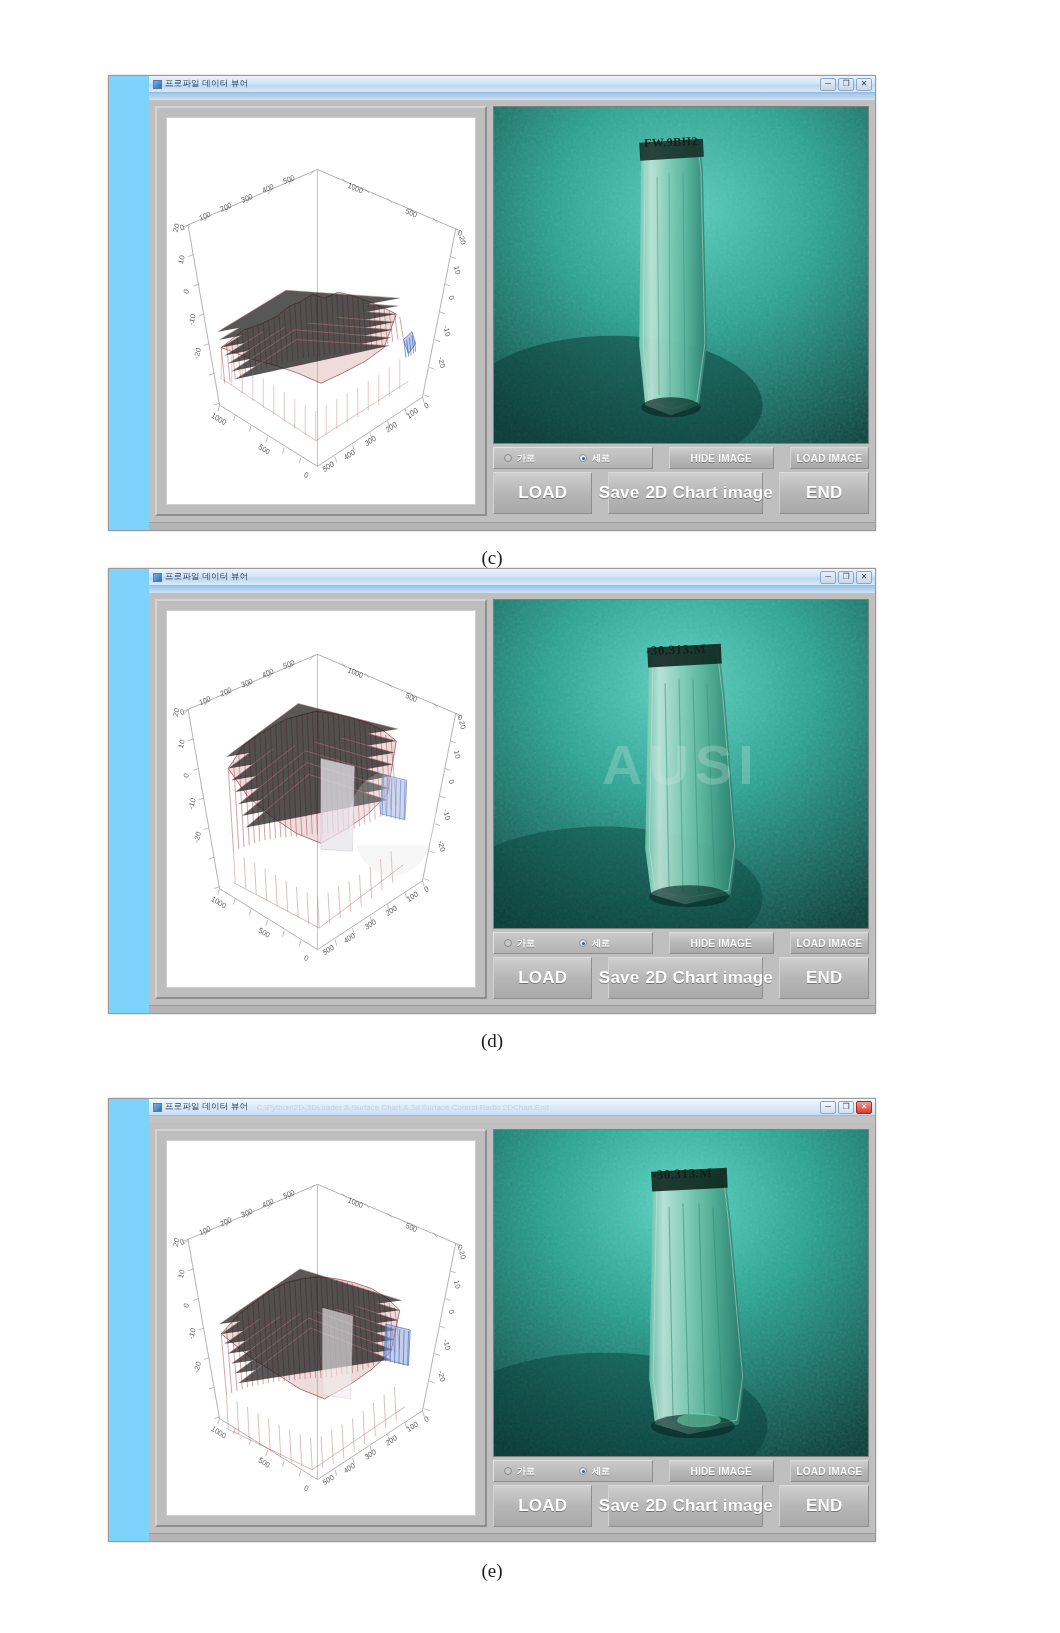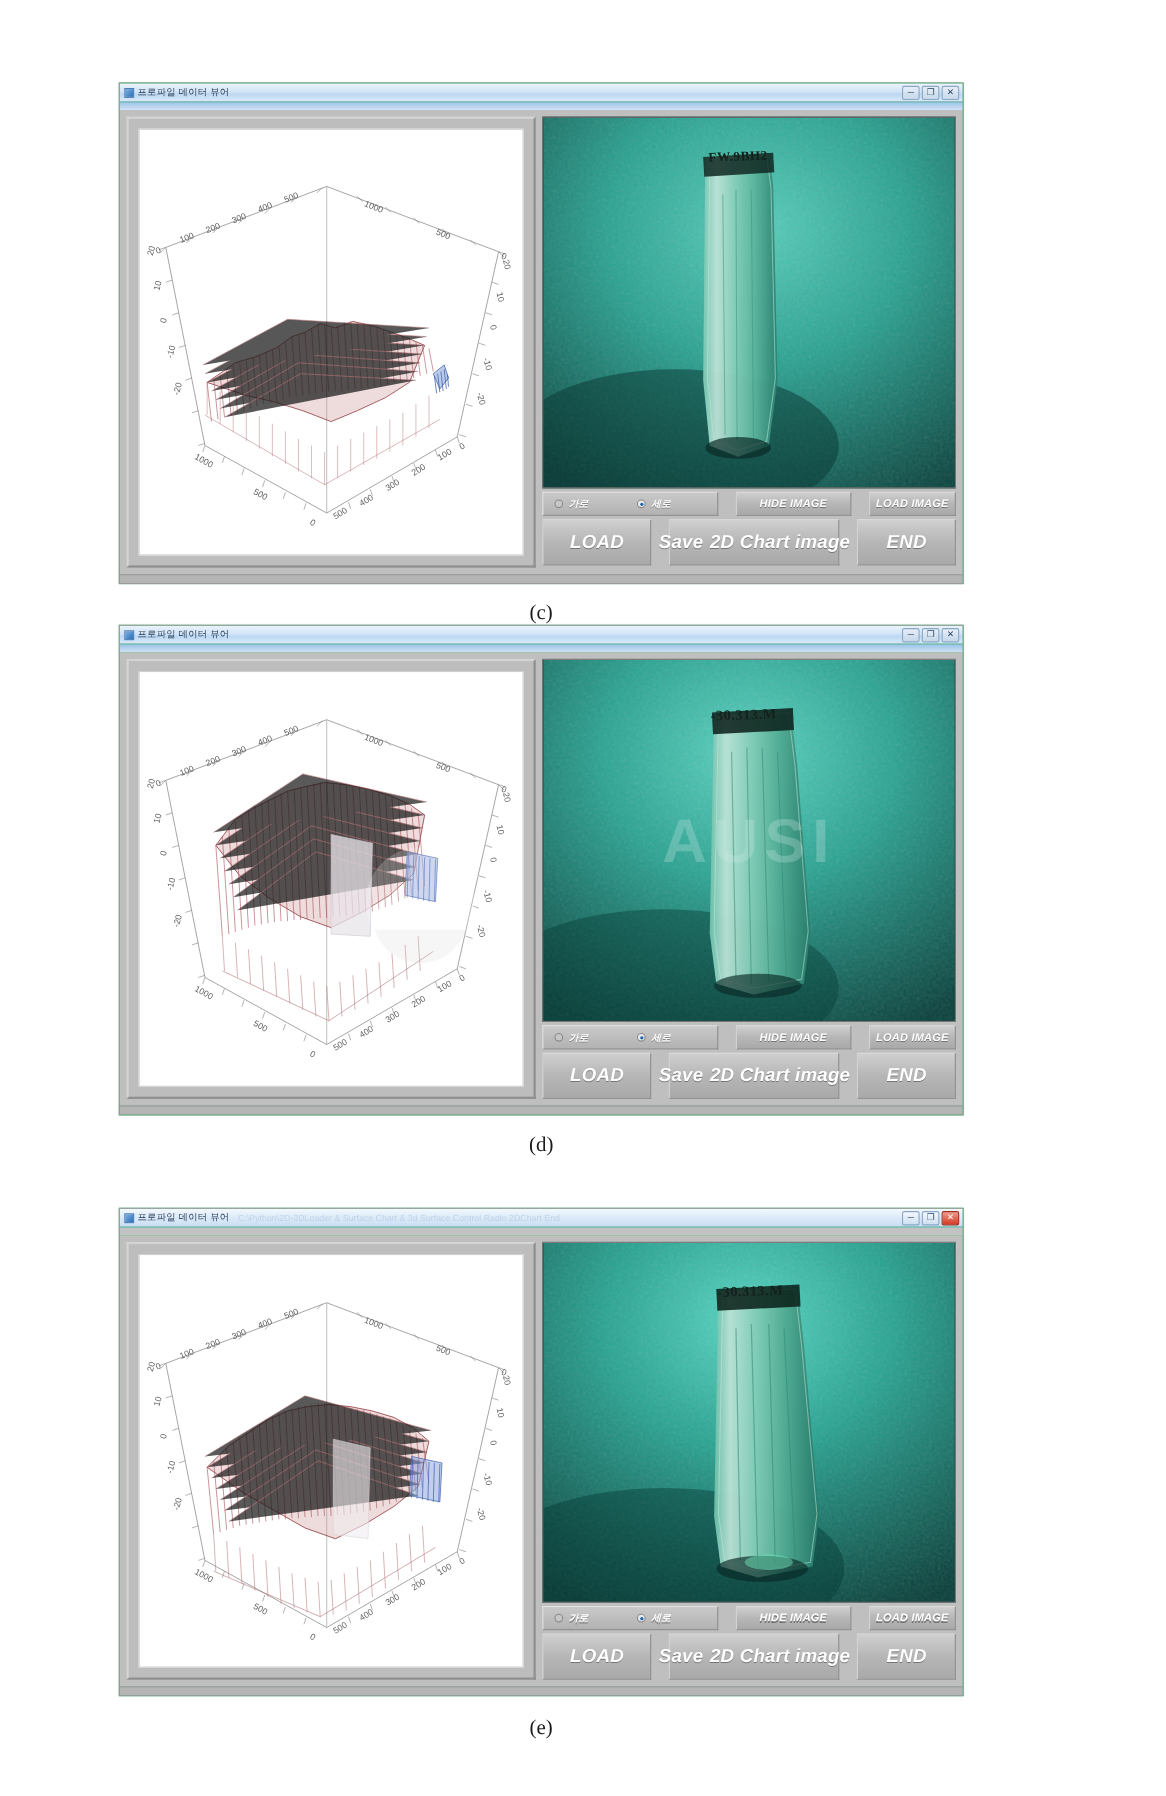--- a/index.html
+++ b/index.html
@@ -16,23 +16,24 @@
   .caption {
     text-align: center;
     font-family: "Liberation Serif", serif;
     font-size: 19px;
     color: #1a1a1a;
   }
 
   
   .window {
     position: relative;
-    background: #22c55e;
+    background: #7dd3fc;
     border: 1px solid #9a9a9a;
     box-shadow: 0 0 2px rgba(0,0,0,.25);
+    padding-left: 40px;
   }
   .titlebar {
     position: relative;
     height: 17px;
     background: linear-gradient(180deg,#eaf3fb 0%,#d2e4f6 45%,#bdd8f2 60%,#d8eaf9 100%);
     border-bottom: 1px solid #9fb9d4;
     display: flex; align-items: center;
     overflow: hidden;
   }
   .titlebar .tb-icon {
@@ -96,21 +97,21 @@
   
   .img-pane { display: flex; flex-direction: column; gap: 3px; }
   .photo {
     position: relative; overflow: hidden;
     background: #0d3a33;
     border: 1px solid #7d7d7d;
   }
   .photo svg { display: block; width: 100%; height: 100%; }
 
   
-  .ctl-row { display: flex; gap: 16px; font-style: italic; }
+  .ctl-row { display: flex; gap: 16px; }
   .btn {
     background: linear-gradient(180deg,#cfcfcf 0%,#b6b6b6 50%,#a9a9a9 100%);
     border: 1px solid #8e8e8e;
     border-top-color: #dcdcdc; border-left-color: #d2d2d2;
     display: flex; align-items: center; justify-content: center;
     font-weight: bold; color: #ffffff;
     text-shadow: 0 1px 0 rgba(0,0,0,.35);
     font-size: 10px; letter-spacing: .2px;
     white-space: nowrap;
   }

